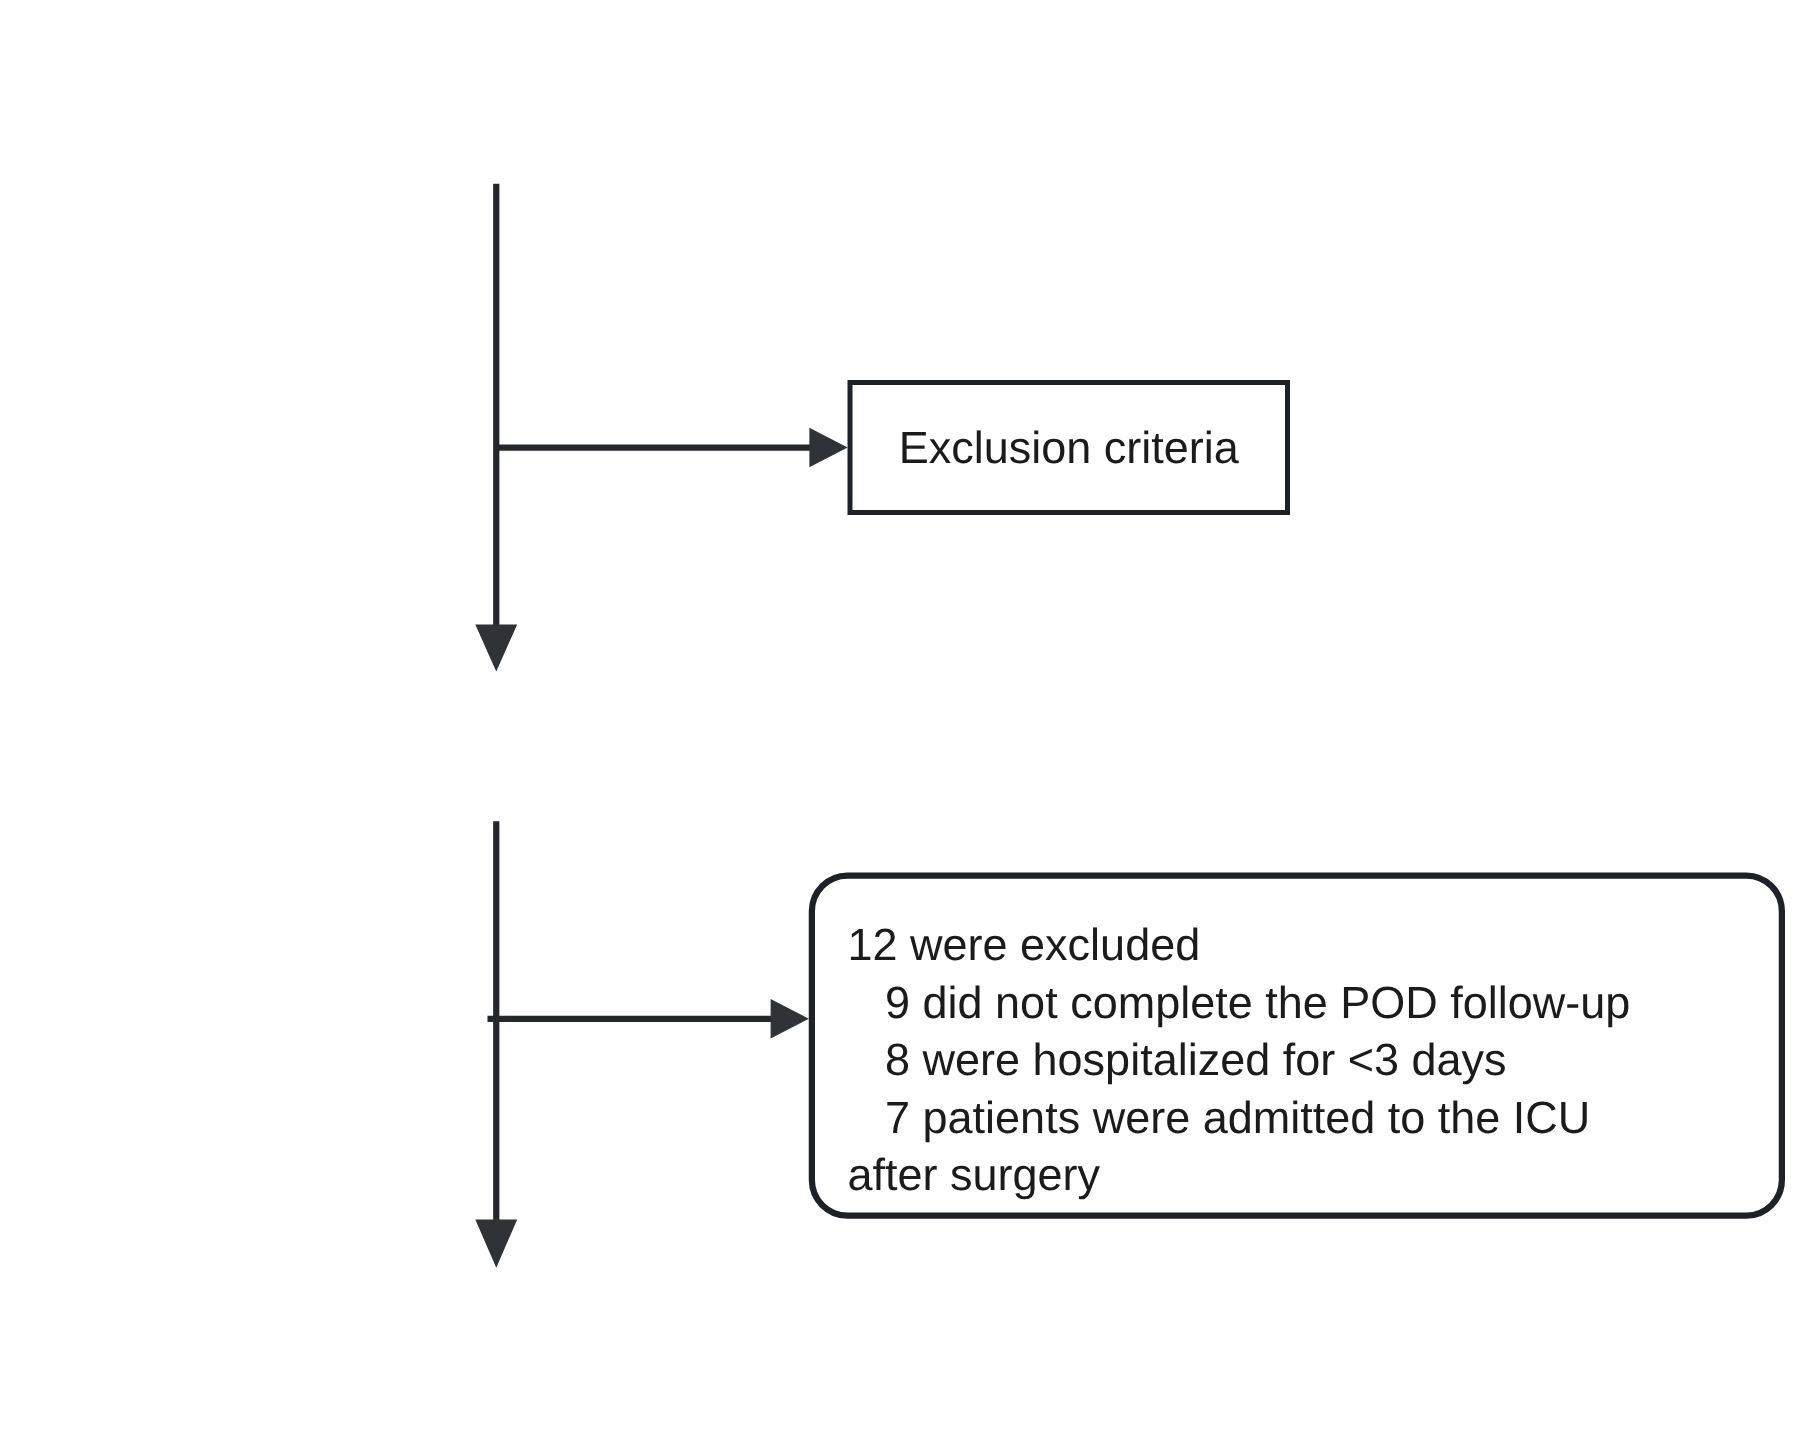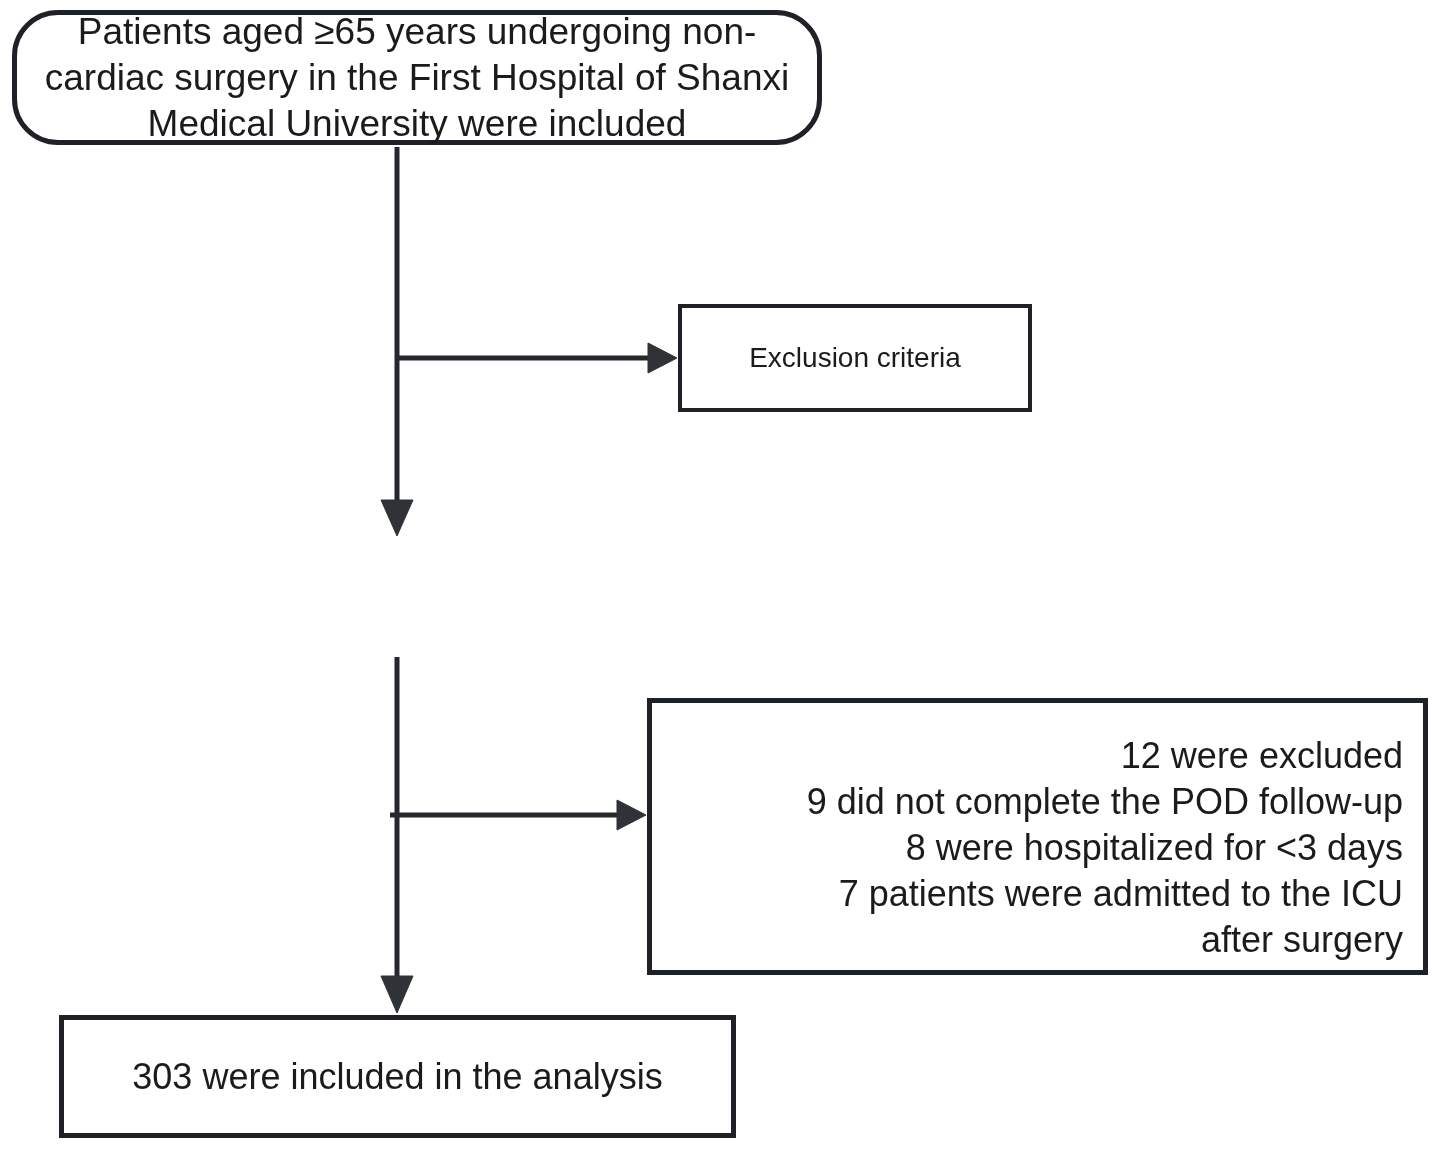--- a/index.html
+++ b/index.html
@@ -52,39 +52,40 @@
     font-size: 37px;
     line-height: 46px;
     padding: 0 18px;
   }
   .box-exclusion {
     left: 678px;
     top: 304px;
     width: 354px;
     height: 108px;
     border-width: 4px;
-    font-size: 28px;
+    font-size: 36px;
   }
   .box-enrolled {
     left: 8px;
     top: 533px;
     width: 777px;
     height: 125px;
     font-size: 36px;
   }
   .box-excluded {
     left: 647px;
     top: 698px;
     width: 781px;
     height: 277px;
     display: block;
-    text-align: right;
+    text-align: left;
     font-size: 36px;
     line-height: 46px;
     padding: 30px 20px 10px 26px;
+    border-radius: 31px;
   }
   .box-analysis {
     left: 59px;
     top: 1015px;
     width: 677px;
     height: 123px;
     font-size: 36px;
   }
   .xline {
     white-space: nowrap;
@@ -105,34 +106,28 @@
     <line x1="397" y1="358" x2="650" y2="358"></line>
     <polygon points="648,343 648,373 677,358"></polygon>
 
     <line x1="397" y1="657" x2="397" y2="978"></line>
     <polygon points="381,976 413,976 397,1013"></polygon>
 
     <line x1="390" y1="815" x2="619" y2="815"></line>
     <polygon points="617,800 617,830 646,815"></polygon>
   </svg>
 
-  <div class="box box-start">
-    <span>Patients aged ≥65 years undergoing non-cardiac surgery in the First Hospital of Shanxi Medical University were included</span>
-  </div>
 
   <div class="box box-exclusion">
     <span>Exclusion criteria</span>
   </div>
 
 
   <div class="box box-excluded">
     <div class="xline">12 were excluded</div>
     <div class="xline indent">9 did not complete the POD follow-up</div>
     <div class="xline indent">8 were hospitalized for &lt;3 days</div>
     <div class="xline indent">7 patients were admitted to the ICU</div>
     <div class="xline">after surgery</div>
   </div>
 
-  <div class="box box-analysis">
-    <span>303 were included in the analysis</span>
-  </div>
 
 </div>
 
 </body></html>

